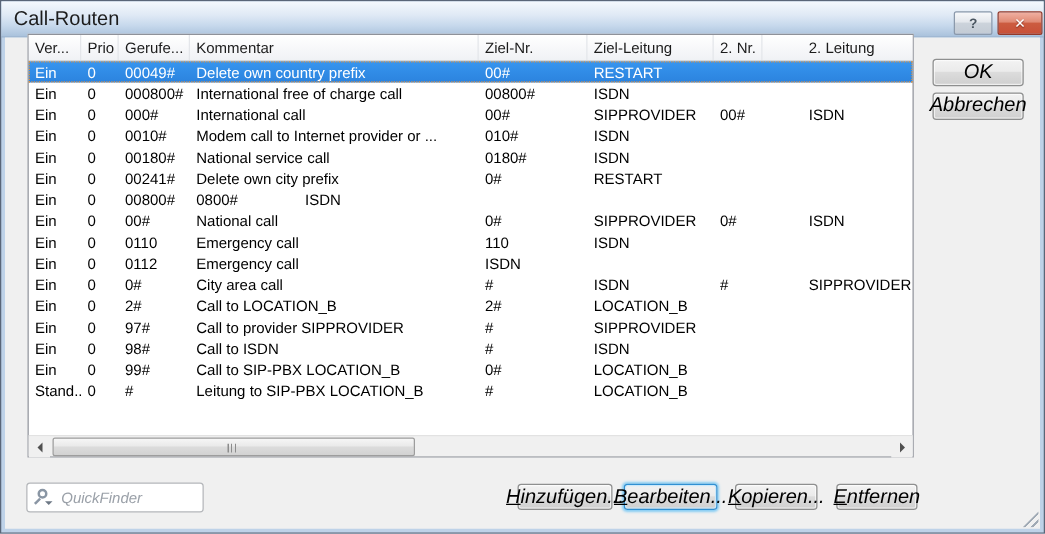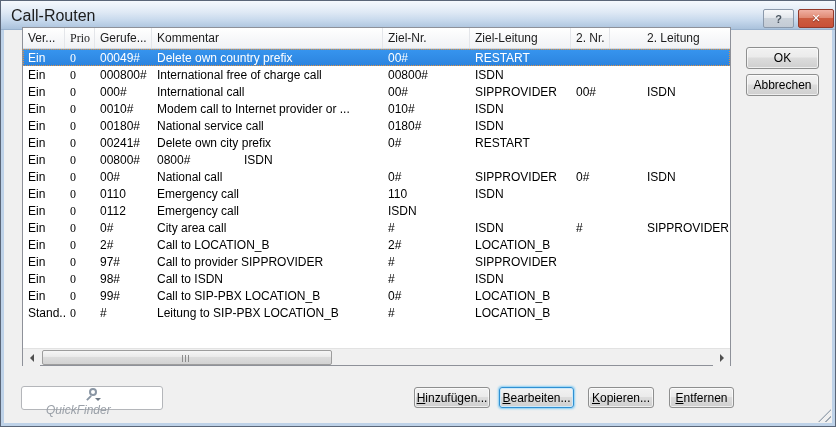--- a/index.html
+++ b/index.html
@@ -22,54 +22,54 @@
   .list{position:absolute;left:21px;top:26px;width:709px;height:339px;
         background:#fff;border:1px solid #8e9199;}
   .lheader{display:flex;height:21px;background:linear-gradient(#ffffff,#f6f7f9 60%,#f0f2f5);
            border-bottom:1px solid #d5d8dc;}
   .hcell{font-size:12px;color:#1c1c1c;padding:3px 0 0 5px;white-space:nowrap;overflow:hidden;
          border-right:1px solid #e4e6ea;flex:0 0 auto;}
   .row{display:flex;height:17px;color:#000;justify-content:center;}
   .row.selected{background:linear-gradient(#3795ef,#2b83de);color:#fff;
                 outline:1px dotted #e0913f;outline-offset:-1px;}
   .c{font-size:12px;padding:2px 0 0 5px;white-space:nowrap;overflow:hidden;flex:0 0 auto;}
-  .w-ver{width:42px;} .w-prio{width:30px;font-family:Liberation Serif, serif;} .w-called{width:57px;} .w-comment{width:231px;}
+  .w-ver{width:42px;} .w-prio{width:30px;} .w-called{width:57px;} .w-comment{width:231px;}
   .w-destnr{width:87px;} .w-destline{width:101px;} .w-nr2{width:39px;}
   .w-line2{width:auto;flex:1 1 auto;border-right:none;margin-left:32px;}
 
   
   .hscroll{position:absolute;left:0;right:0;bottom:0;height:17px;background:#f0f0f0;
            border-top:1px solid #e2e2e2;}
   .sb-arrow{position:absolute;top:0;width:17px;height:17px;background:#f0f0f0;
             display:flex;align-items:center;justify-content:center;}
   .sb-arrow.left{left:0;} .sb-arrow.right{right:0;}
   .tri-l{width:0;height:0;border:4px solid transparent;border-right-color:#505050;margin-left:-4px;}
   .tri-r{width:0;height:0;border:4px solid transparent;border-left-color:#505050;margin-right:-4px;}
   .sb-thumb{position:absolute;left:19px;top:1px;width:290px;height:15px;border-radius:2px;
             border:1px solid #9d9d9d;background:linear-gradient(#f6f6f6,#eaeaea 45%,#dcdcdc 50%,#d2d2d2);}
   .sb-thumb::after{content:"";position:absolute;left:50%;top:4px;margin-left:-5px;width:9px;height:7px;
             background:repeating-linear-gradient(90deg,#8c8c8c 0 1px,transparent 1px 3px);}
 
   
   .qf{position:absolute;left:20px;top:385px;width:142px;height:24px;background:#fff;
-      border:1px solid #b4b6ba;border-radius:3px;display:flex;align-items:center;flex-direction:column;}
+      border:1px solid #b4b6ba;border-radius:3px;display:flex;align-items:center;}
   .qf-icon{position:relative;width:18px;height:16px;margin-left:5px;flex:0 0 auto;}
   .qf-circle{position:absolute;left:3px;top:1px;width:8px;height:8px;border:2px solid #8a96a4;border-radius:50%;}
   .qf-handle{position:absolute;left:0px;top:10px;width:6px;height:2px;background:#8a96a4;transform:rotate(-45deg);}
   .qf-caret{position:absolute;left:9px;top:11px;width:0;height:0;
             border:3px solid transparent;border-top-color:#6d7885;}
   .qf input{border:none;outline:none;width:100px;font-size:12px;background:transparent;padding:0 4px;}
   .qf input::placeholder{font-style:italic;color:#9aa0a8;}
 
   
-  .btn{position:absolute;height:22px;font-size:12px;color:#000;text-align:center;
+  .btn{position:absolute;height:22px;font-size:16px;color:#000;text-align:center;
        border:1px solid #8e8f8f;border-radius:3px;
        background:linear-gradient(#f2f2f2,#ebebeb 45%,#dcdcdc 50%,#cfcfcf);
        box-shadow:inset 0 0 0 1px rgba(255,255,255,.65);
-       display:flex;align-items:center;justify-content:center;cursor:default;white-space:nowrap;}
+       display:flex;align-items:center;justify-content:center;cursor:default;white-space:nowrap;font-style:italic;}
   .btn.focused{border-color:#3090d2;box-shadow:0 0 2px 1px #86cdf4, inset 0 0 0 1px #cde9fa;}
   .btn-ok{left:745px;top:46px;width:73px;}
   .btn-cancel{left:745px;top:73px;width:73px;}
   .btn-add{left:413px;top:386px;width:76px;height:21px;}
   .btn-edit{left:498px;top:386px;width:75px;height:21px;}
   .btn-copy{left:587px;top:386px;width:66px;height:21px;}
   .btn-del{left:668px;top:386px;width:65px;height:21px;}
 
   .grip{position:absolute;right:4px;bottom:4px;width:13px;height:13px;
         background:repeating-linear-gradient(135deg,#9fa9b4 0 1.5px,transparent 1.5px 4.5px);

